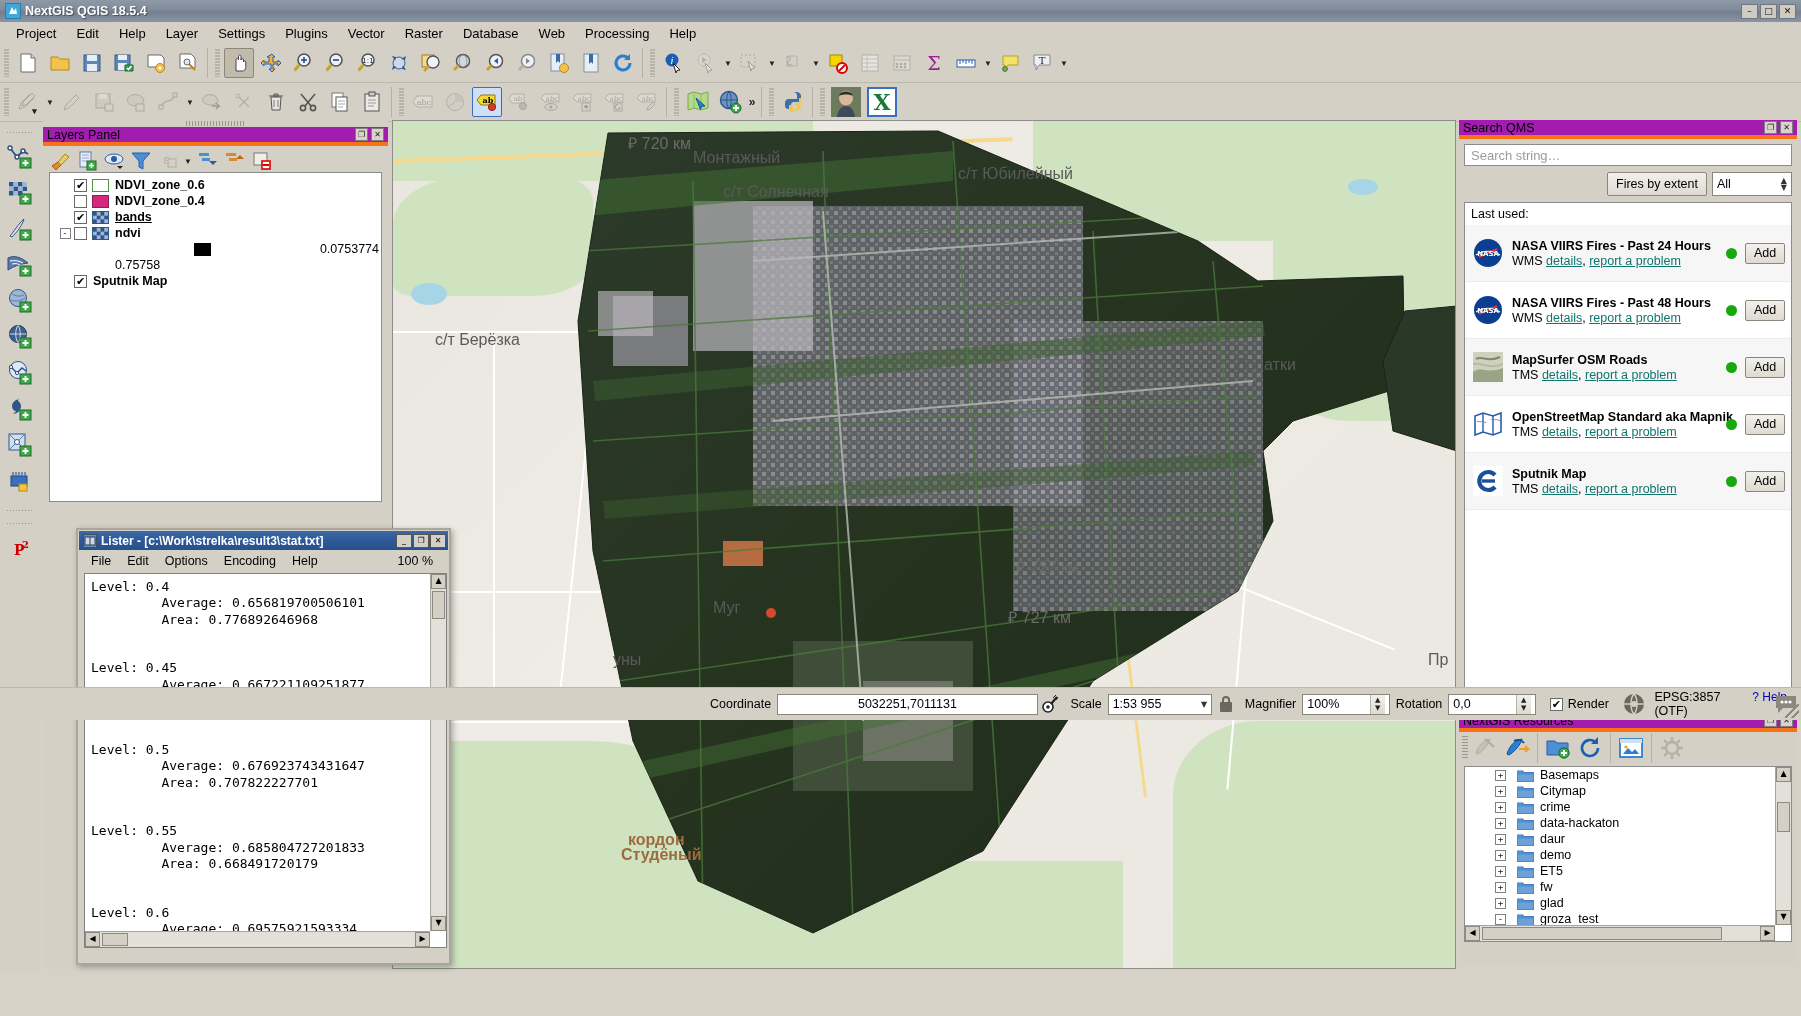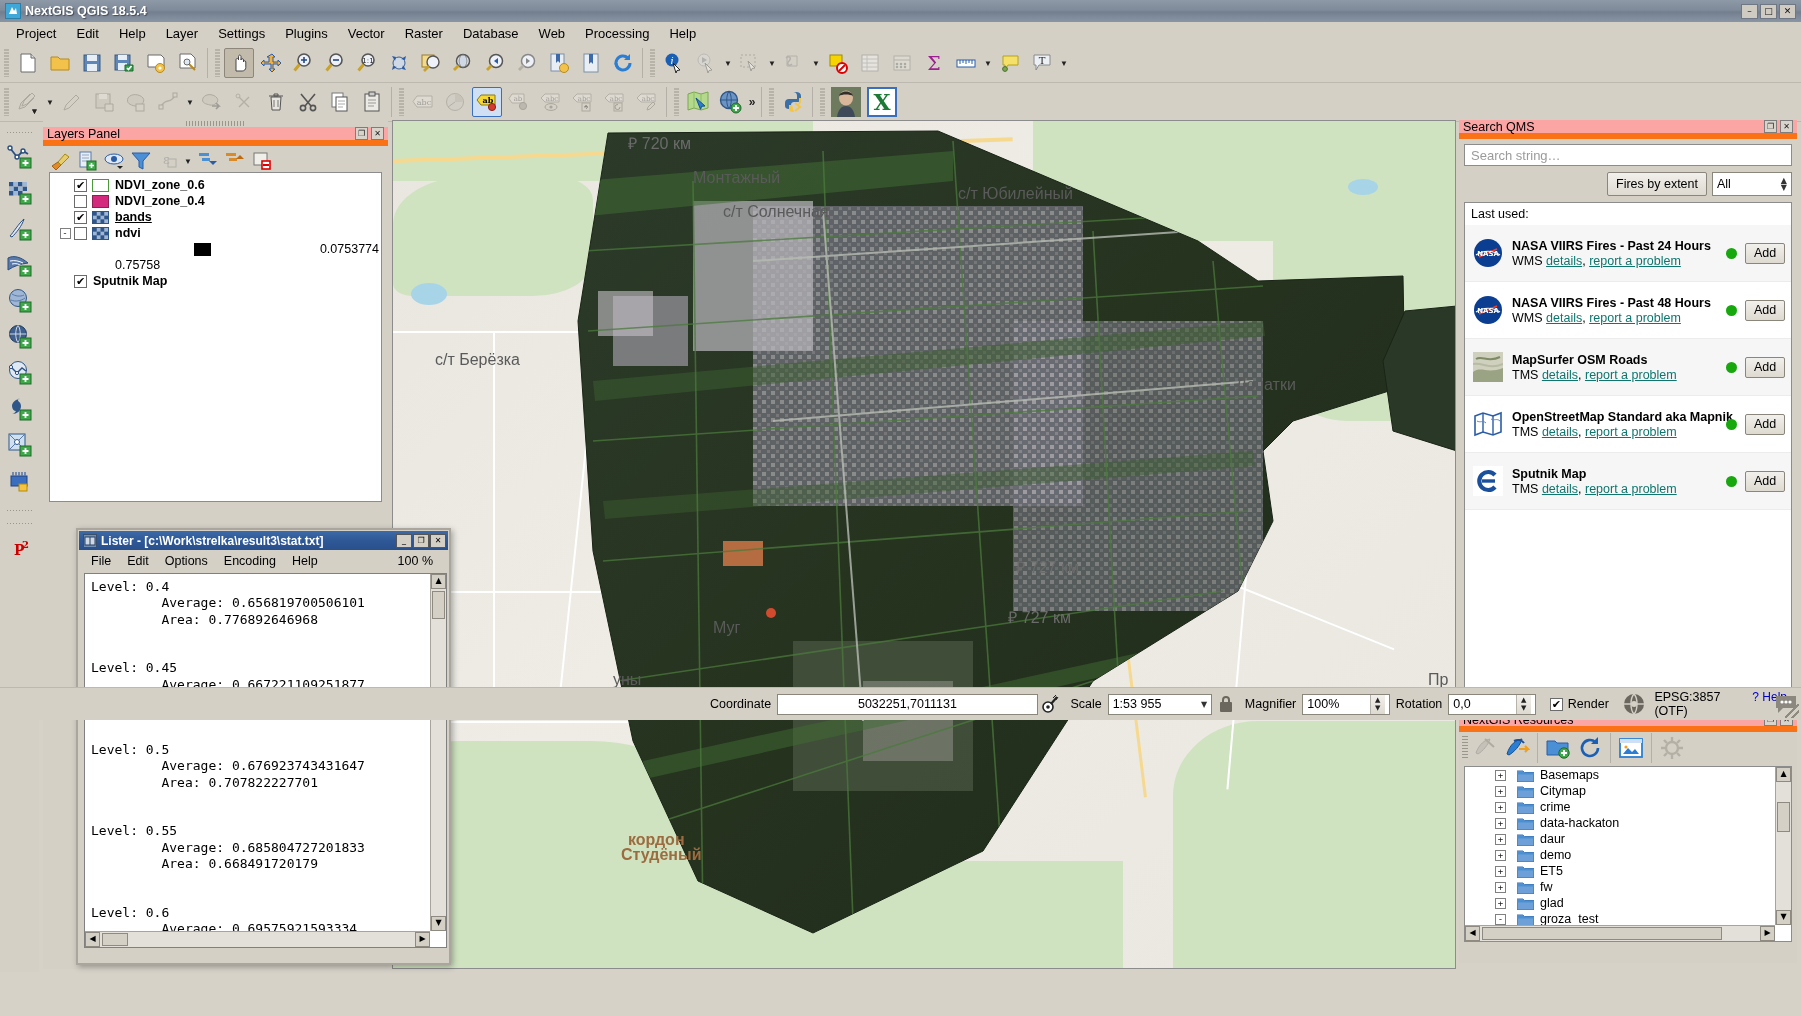--- a/index.html
+++ b/index.html
@@ -83,23 +83,23 @@
     background-position: center; background-repeat: no-repeat; background-size: 26px 1px;
   }
   .vtbi { width: 34px; height: 34px; display: flex; align-items: center; justify-content: center; margin: 1px 0; position: relative;}
 
   
   .panel {
     position: absolute; background: #d4d0c6; border: 1px solid #9b968c;
   }
   #layers-panel { left: 43px; top: 120px; width: 345px; height: 849px; border: none; }
   .panel-title {
-    height: 19px; background: #fca5a5; display: flex; align-items: center;
+    height: 19px; background: #a21caf; display: flex; align-items: center;
     padding: 0 4px; font-size: 12.5px; color: #000;
-    border-bottom: 6px solid #f97316;
+    border-bottom: 4px solid #f97316;
   }
   .panel-title .ptext { flex: 1; }
   .panel-title .pbtn {
     width: 13px; height: 13px; margin-left: 3px;
     border: 1px solid #7d7d7d; color: #222; font-size: 8px;
     display: flex; align-items: center; justify-content: center; background: #d8d4cb;
   }
   .lp-toolbar {
     height: 30px; display: flex; align-items: center; padding-left: 4px; gap: 1px;
     background: #d4d0c6;
@@ -137,21 +137,21 @@
       linear-gradient(135deg, #e8e6df 0%, #eeece5 40%, #e9e7e0 100%);
   }
   .map-green { position: absolute; background: #cfe3c0; }
   .map-road { position: absolute; background: #ffffff; }
   .map-road.major { background: #f6d98f; }
   .map-water { position: absolute; background: #a8d4e8; border-radius: 50%; }
   .map-label {
     position: absolute; font-size: 16px; color: #6b6b6b; white-space: nowrap;
     font-family: "Liberation Sans", sans-serif;
   }
-  .map-label.ru { color: #5a5a5a; margin-top: 20px; }
+  .map-label.ru { color: #5a5a5a; }
   .map-label.brown { color: #9c6b3f; }
   .sat-poly { position: absolute; }
 
   
   #lister {
     position: absolute; left: 76px; top: 528px; width: 375px; height: 437px;
     background: #d4d0c6; border: 2px solid #aaa69d;
     box-shadow: 2px 2px 6px rgba(0,0,0,.3);
   }
   #lister .l-title {

